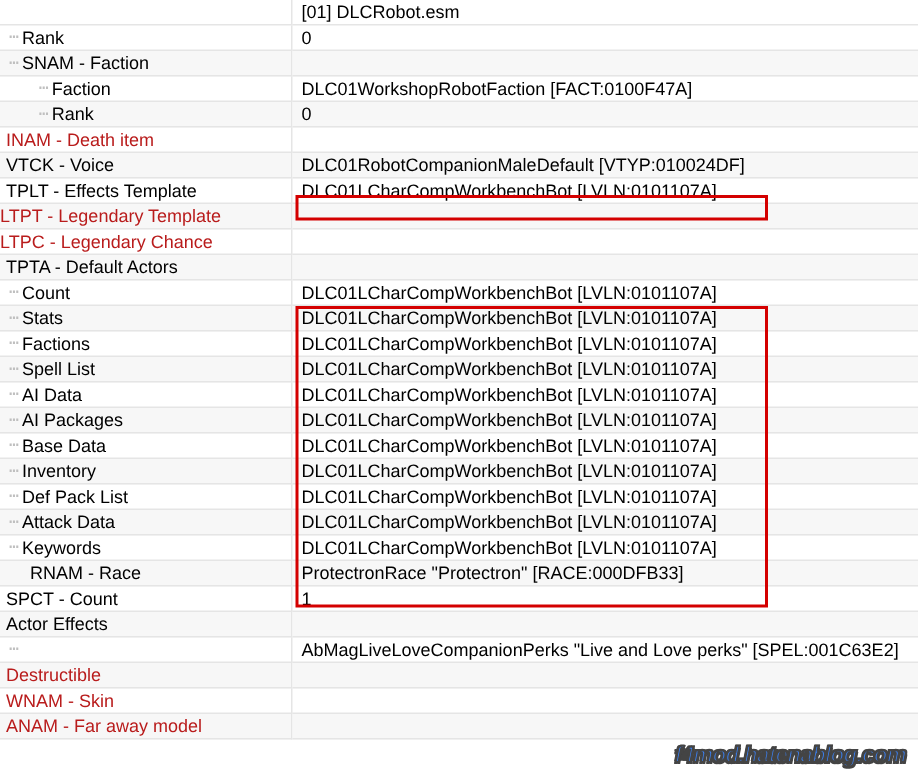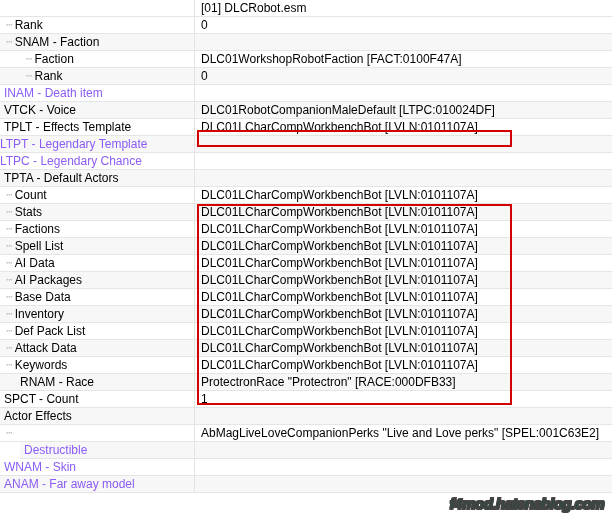--- a/index.html
+++ b/index.html
@@ -32,21 +32,21 @@
     border-right: 1px solid #e5e5e5;
     display: flex;
     align-items: center;
   }
   .value-cell {
     padding-left: 6px;
     display: flex;
     align-items: center;
   }
   .alt .cell { background: #f7f7f7; }
-  .dim { color: #8b5cf6; }
+  .dim { color: #b91c1c; }
   .tree-line {
     display: inline-block;
     color: #bfbfbf;
     font-family: monospace;
     font-size: 11px;
     margin-right: 2px;
   }
   .highlight-box-1 {
     position: absolute;
     left: 197px;
@@ -66,21 +66,21 @@
     pointer-events: none;
   }
   .watermark {
     position: absolute;
     right: 8px;
     bottom: 6px;
     font-family: Arial, sans-serif;
     font-weight: 900;
     font-size: 15px;
     font-style: italic;
-    color: #14532d;
+    color: #3b82f6;
     -webkit-text-stroke: 1.5px #444;
     text-shadow: 1px 1px 0 #444, -1px -1px 0 #444, 1px -1px 0 #444, -1px 1px 0 #444;
     letter-spacing: -0.5px;
   }
 </style>
 </head>
 <body>
 
 <div class="grid">
   <div class="row">
@@ -114,21 +114,21 @@
         <span>0</span>
       </div></div>
     <div class="row"><div class="cell label-cell dim" style="padding-left: 4px;">
         <span>INAM - Death item</span>
       </div><div class="cell value-cell dim">
         <span></span>
       </div></div>
     <div class="row alt"><div class="cell label-cell" style="padding-left: 4px; align-items: center;">
         <span>VTCK - Voice</span>
       </div><div class="cell value-cell">
-        <span>DLC01RobotCompanionMaleDefault [LTPC:010024DF]</span>
+        <span>DLC01RobotCompanionMaleDefault [VTYP:010024DF]</span>
       </div></div>
     <div class="row"><div class="cell label-cell" style="padding-left: 4px;">
         <span>TPLT - Effects Template</span>
       </div><div class="cell value-cell">
         <span>DLC01LCharCompWorkbenchBot [LVLN:0101107A]</span>
       </div></div>
     <div class="row alt"><div class="cell label-cell dim" style="padding-left: 0;">
         <span>LTPT - Legendary Template</span>
       </div><div class="cell value-cell dim">
         <span></span>
@@ -222,21 +222,21 @@
     <div class="row alt"><div class="cell label-cell" style="padding-left: 4px;">
         <span>Actor Effects</span>
       </div><div class="cell value-cell">
         <span></span>
       </div></div>
     <div class="row"><div class="cell label-cell" style="padding-left: 6px;">
         <span class="tree-line">⋯</span>
       </div><div class="cell value-cell">
         <span>AbMagLiveLoveCompanionPerks "Live and Love perks" [SPEL:001C63E2]</span>
       </div></div>
-    <div class="row alt"><div class="cell label-cell dim" style="padding-left: 4px; margin-left: 20px;">
+    <div class="row alt"><div class="cell label-cell dim" style="padding-left: 4px;">
         <span>Destructible</span>
       </div><div class="cell value-cell dim">
         <span></span>
       </div></div>
     <div class="row"><div class="cell label-cell dim" style="padding-left: 4px;">
         <span>WNAM - Skin</span>
       </div><div class="cell value-cell dim">
         <span></span>
       </div></div>
     <div class="row alt"><div class="cell label-cell dim" style="padding-left: 4px;">

